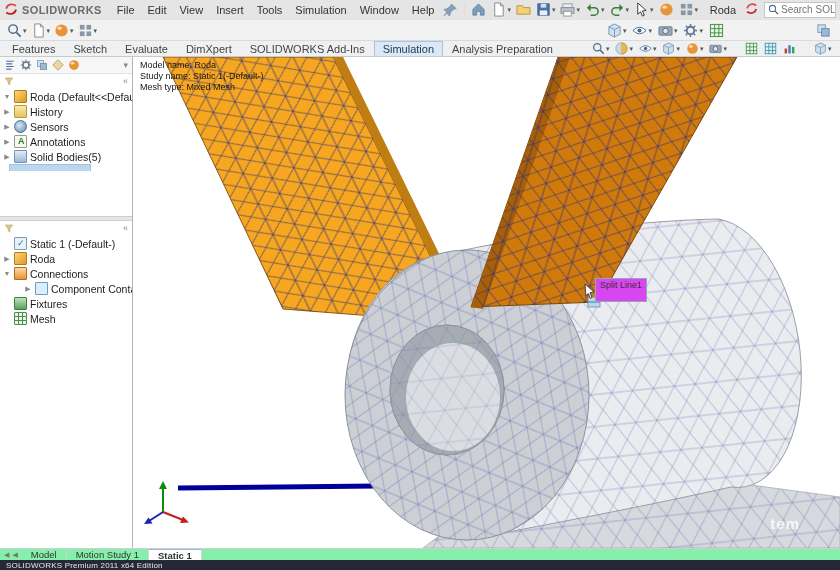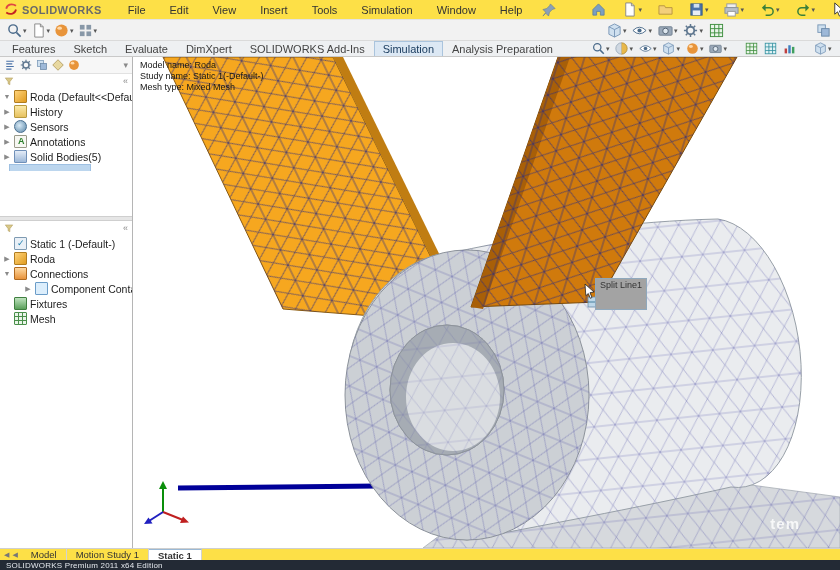--- a/index.html
+++ b/index.html
@@ -1,20 +1,20 @@
 <!DOCTYPE html>
 <html><head>
 <meta charset="utf-8">
 <style>
   *{box-sizing:border-box;margin:0;padding:0}
   html,body{width:840px;height:570px;overflow:hidden}
   body{font-family:"Liberation Sans",sans-serif;font-size:11px;color:#222;background:#fff;position:relative}
 
   
-  .menubar{height:20px;display:flex;align-items:center;padding:0 4px;background:#fde047;border-bottom:1px solid #e3e3e3;gap:12px}
+  .menubar{height:20px;display:flex;align-items:center;padding:0 4px;background:#e5e5e5;border-bottom:1px solid #e3e3e3;gap:1px}
   .logo{display:flex;align-items:center;gap:3px;margin-right:8px}
   .logo svg{width:15px;height:15px}
   .brand{font-weight:bold;color:#6a6a6a;font-size:11px;letter-spacing:.4px}
   .menu-item{padding:2px 6px;color:#333;font-size:11px}
   .tbtn{display:flex;align-items:center;padding:1px 2px;border-radius:2px}
   .tbtn svg{width:15px;height:15px}
   .caret{font-size:7px;color:#555;margin-left:1px;line-height:1}
   .sep{width:1px;height:14px;background:#ddd;margin:0 3px}
   .spacer{flex:1}
   .doc-title{color:#333;margin-right:8px}
@@ -73,25 +73,25 @@
   .ico-load{background:linear-gradient(#e3c3ee,#a050c0);border:1px solid #7a3a95}
   .ico-load::after{content:"↓";position:absolute;left:3px;top:0;font-size:9px;color:#fff;font-weight:bold}
   .ico-mesh{background:#eaf5ea;border:1px solid #4a8f4a;background-image:repeating-linear-gradient(0deg,transparent 0 3px,#4a8f4a 3px 4px),repeating-linear-gradient(90deg,transparent 0 3px,#4a8f4a 3px 4px)}
   .ico-result{background:linear-gradient(#fafafa,#d5d8dd);border:1px solid #98a0a8}
   .ico-result::after{content:"";position:absolute;left:2px;bottom:2px;width:3px;height:6px;background:#3a72b0;box-shadow:4px 2px 0 #c04040}
 
   
   .viewport{flex:1;position:relative;background:#fff;overflow:hidden}
   .model-info{position:absolute;top:3px;left:7px;font-size:9px;line-height:11px;color:#161616;z-index:5}
   .scene{position:absolute;left:0;top:0;width:707px;height:491px}
-  .tooltip{position:absolute;left:462px;top:221px;background:#a3a3a3;border:1px solid #8fa8bc;padding:0 4px;font-size:9px;height:32px;line-height:13px;color:#333;z-index:6;white-space:nowrap}
+  .tooltip{position:absolute;left:462px;top:221px;background:#d946ef;border:1px solid #8fa8bc;padding:0 4px;font-size:9px;height:24px;line-height:13px;color:#333;z-index:6;white-space:nowrap}
   .watermark{position:absolute;right:40px;bottom:16px;font-size:15px;font-weight:bold;color:rgba(255,255,255,.8);z-index:4;letter-spacing:1px}
 
   
-  .bottom-tabs{position:absolute;left:0;right:0;bottom:10px;height:12px;background:#fde047;border-top:1px solid #cfcfcf;display:flex;align-items:stretch;font-size:9.5px}
+  .bottom-tabs{position:absolute;left:0;right:0;bottom:10px;height:12px;background:#86efac;border-top:1px solid #cfcfcf;display:flex;align-items:stretch;font-size:9.5px}
   .bt-nav{display:flex;align-items:center;gap:3px;padding:0 4px;color:#777;font-size:7px}
   .btab{display:flex;align-items:center;padding:0 9px;border-right:1px solid #d2d2d2;color:#333}
   .btab.active{background:#fff;font-weight:bold;border-top:1px solid #9ab8d4}
   .statusbar{position:absolute;left:0;right:0;bottom:0;height:10px;background:#232a35;color:#e3e7ec;font-size:8px;display:flex;align-items:center;padding:0 6px;letter-spacing:.2px}
 </style>
 </head>
 <body>
 
 <svg width="0" height="0" style="position:absolute" aria-hidden="true">
 <defs>

